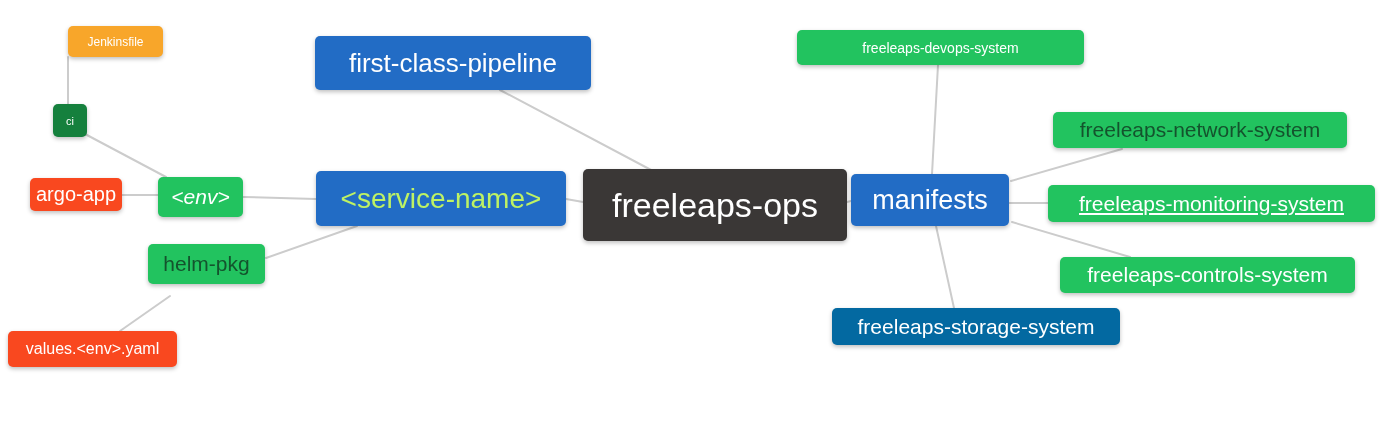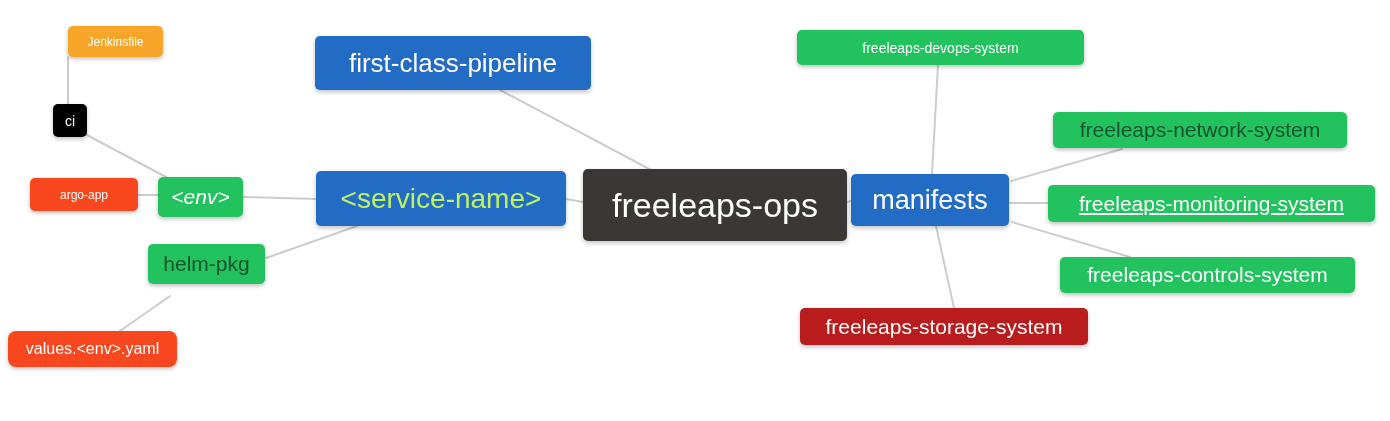--- a/index.html
+++ b/index.html
@@ -57,22 +57,22 @@
       <line x1="1009" y1="203" x2="1048" y2="203" stroke="#cccccc" stroke-width="2" stroke-linecap="round"></line>
       <line x1="1012" y1="222" x2="1130" y2="257" stroke="#cccccc" stroke-width="2" stroke-linecap="round"></line>
       <line x1="936" y1="226" x2="954" y2="308" stroke="#cccccc" stroke-width="2" stroke-linecap="round"></line>
     </svg>
 <div class="node" style="left: 583px; top: 169px; width: 264px; height: 72px; font-size: 34px; background: rgb(58, 55, 54); color: rgb(255, 255, 255);">freeleaps-ops</div>
     <div class="node" style="left: 315px; top: 36px; width: 276px; height: 54px; font-size: 26px; background: rgb(34, 108, 197); color: rgb(255, 255, 255);">first-class-pipeline</div>
     <div class="node" style="left: 316px; top: 171px; width: 250px; height: 55px; font-size: 28px; background: rgb(34, 108, 197); color: #bef264;">&lt;service-name&gt;</div>
     <div class="node" style="left: 851px; top: 174px; width: 158px; height: 52px; font-size: 27px; background: rgb(34, 108, 197); color: rgb(255, 255, 255);">manifests</div>
     <div class="node" style="left: 158px; top: 177px; width: 85px; height: 40px; font-size: 21px; background: rgb(34, 195, 95); color: rgb(255, 255, 255); font-style: italic;">&lt;env&gt;</div>
     <div class="node" style="left: 148px; top: 244px; width: 117px; height: 40px; font-size: 21px; background: rgb(34, 195, 95); color: #14532d;">helm-pkg</div>
-    <div class="node" style="left: 53px; top: 104px; width: 34px; height: 33px; font-size: 14px; background: #000000; color: rgb(255, 255, 255);">ci</div>
-    <div class="node" style="left: 30px; top: 178px; width: 108px; height: 33px; font-size: 12px; background: rgb(249, 72, 31); color: rgb(255, 255, 255);">argo-app</div>
-    <div class="node" style="left: 8px; top: 331px; width: 169px; height: 36px; font-size: 16px; background: rgb(249, 72, 31); color: rgb(255, 255, 255); border-radius: 8px;">values.&lt;env&gt;.yaml</div>
+    <div class="node" style="left: 53px; top: 104px; width: 34px; height: 33px; font-size: 11px; background: #15803d; color: rgb(255, 255, 255);">ci</div>
+    <div class="node" style="left: 30px; top: 178px; width: 92px; height: 33px; font-size: 20px; background: rgb(249, 72, 31); color: rgb(255, 255, 255);">argo-app</div>
+    <div class="node" style="left: 8px; top: 331px; width: 169px; height: 36px; font-size: 16px; background: rgb(249, 72, 31); color: rgb(255, 255, 255);">values.&lt;env&gt;.yaml</div>
     <div class="node" style="left: 20px; top: 26px; width: 95px; height: 31px; font-size: 12px; background: rgb(248, 166, 42); color: rgb(255, 255, 255); margin-left: 48px;">Jenkinsfile</div>
     <div class="node" style="left: 797px; top: 30px; width: 287px; height: 35px; font-size: 14px; background: rgb(34, 195, 95); color: rgb(255, 255, 255);">freeleaps-devops-system</div>
     <div class="node" style="left: 1053px; top: 112px; width: 294px; height: 36px; font-size: 21px; background: rgb(34, 195, 95); color: #14532d;">freeleaps-network-system</div>
     <div class="node" style="left: 1048px; top: 185px; width: 327px; height: 37px; font-size: 21px; background: rgb(34, 195, 95); color: rgb(255, 255, 255); text-decoration: underline;">freeleaps-monitoring-system</div>
     <div class="node" style="left: 1060px; top: 257px; width: 295px; height: 36px; font-size: 21px; background: rgb(34, 195, 95); color: rgb(255, 255, 255);">freeleaps-controls-system</div>
-    <div class="node" style="left: 800px; top: 308px; width: 288px; height: 37px; font-size: 21px; background: #b91c1c; color: rgb(255, 255, 255);">freeleaps-storage-system</div>
+    <div class="node" style="left: 832px; top: 308px; width: 288px; height: 37px; font-size: 21px; background: #0369a1; color: rgb(255, 255, 255);">freeleaps-storage-system</div>
   </div>
 
 </body></html>

